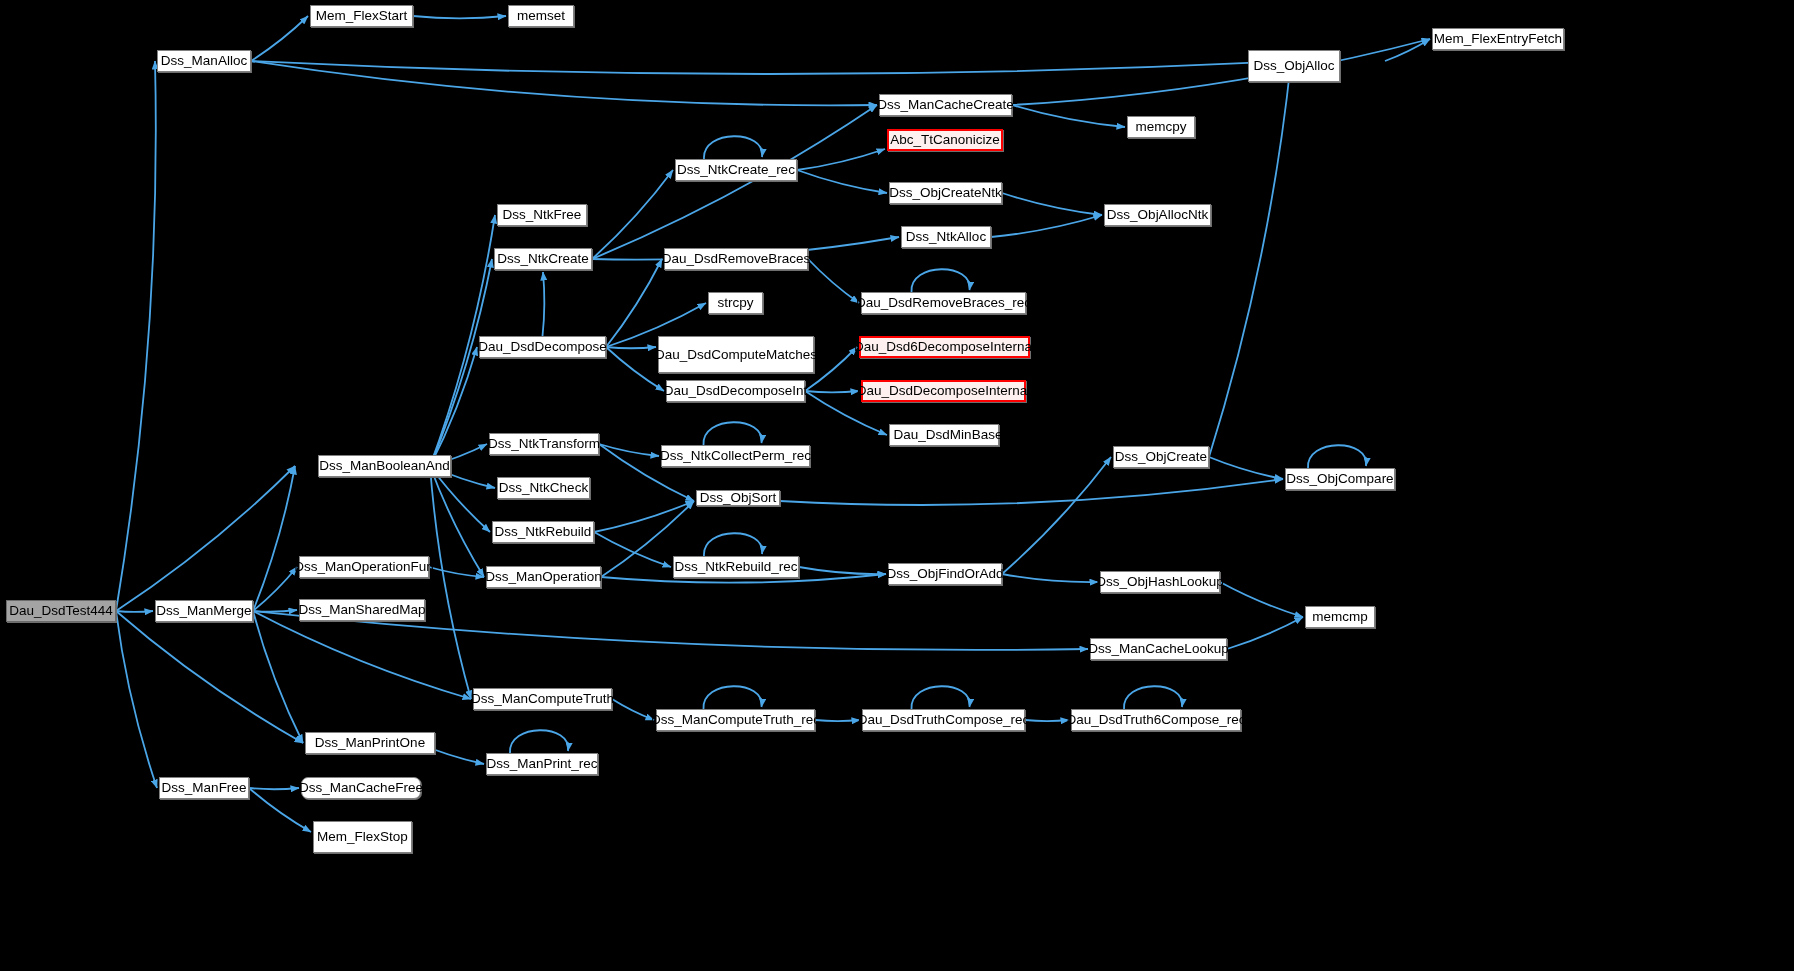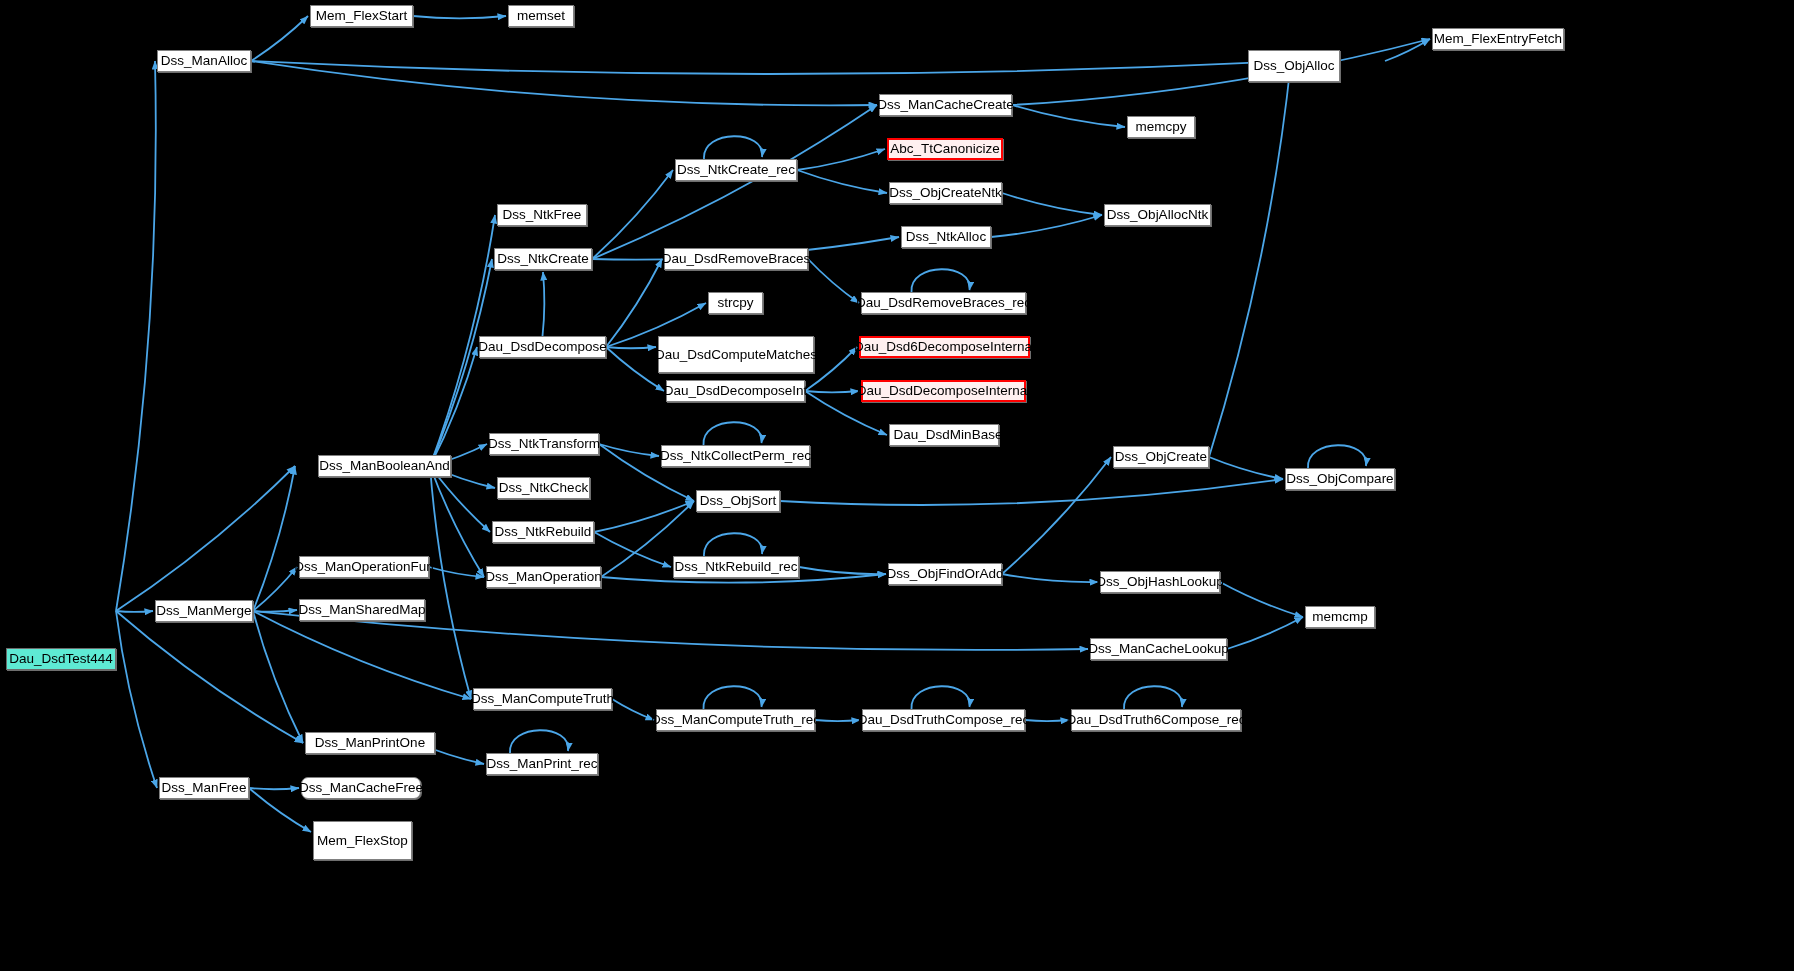--- a/index.html
+++ b/index.html
@@ -3,21 +3,21 @@
 <meta charset="utf-8">
 <style>
   html,body{margin:0;padding:0;background:#000;}
   #stage{position:relative;width:1794px;height:971px;background:#000;overflow:hidden;
          font-family:"Liberation Sans","DejaVu Sans",sans-serif;}
   #edges{position:absolute;left:0;top:0;width:1794px;height:971px;}
   .node{position:absolute;box-sizing:border-box;background:#ffffff;border:1px solid #808080;
         color:#000;font-size:13.5px;line-height:1;white-space:nowrap;
         display:flex;align-items:center;justify-content:center;
         box-shadow:1px 1px 0 0 #6e6e6e;}
-  .node.root{background:#5eead4;border-color:#6b6b6b;margin-top:48px;}
+  .node.root{background:#a3a3a3;border-color:#6b6b6b;}
   .node.hot{background:#fff0f0;border:2px solid #ff0000;}
   .lbl{pointer-events:none;}
 </style>
 </head>
 <body>
 
 <div id="stage">
   <svg id="edges">
     <defs>
       <marker id="arrow" markerWidth="9" markerHeight="7" refX="8.5" refY="3.5" orient="auto" markerUnits="userSpaceOnUse">
@@ -117,21 +117,21 @@
       </div>
       <div class="node" style="left: 1248px; top: 50px; width: 92px; height: 32px; text-align: center;">
         <span class="lbl">Dss_ObjAlloc</span>
       </div>
       <div class="node" style="left: 879px; top: 94px; width: 133px; height: 22px;">
         <span class="lbl">Dss_ManCacheCreate</span>
       </div>
       <div class="node" style="left: 1127px; top: 116px; width: 68px; height: 22px;">
         <span class="lbl">memcpy</span>
       </div>
-      <div class="node hot" style="left: 887px; top: 138px; width: 116px; height: 22px;">
+      <div class="node hot" style="left: 887px; top: 129px; width: 116px; height: 22px;">
         <span class="lbl">Abc_TtCanonicize</span>
       </div>
       <div class="node" style="left: 675px; top: 159px; width: 122px; height: 22px;">
         <span class="lbl">Dss_NtkCreate_rec</span>
       </div>
       <div class="node" style="left: 889px; top: 182px; width: 113px; height: 22px;">
         <span class="lbl">Dss_ObjCreateNtk</span>
       </div>
       <div class="node" style="left: 1104px; top: 204px; width: 107px; height: 22px;">
         <span class="lbl">Dss_ObjAllocNtk</span>
@@ -183,21 +183,21 @@
       </div>
       <div class="node" style="left: 1285px; top: 468px; width: 110px; height: 22px;">
         <span class="lbl">Dss_ObjCompare</span>
       </div>
       <div class="node" style="left: 297px; top: 455px; width: 133px; height: 22px; margin-left: 21px;">
         <span class="lbl">Dss_ManBooleanAnd</span>
       </div>
       <div class="node" style="left: 497px; top: 477px; width: 93px; height: 22px;">
         <span class="lbl">Dss_NtkCheck</span>
       </div>
-      <div class="node" style="left: 696px; top: 490px; width: 84px; height: 22px;">
+      <div class="node" style="left: 696px; top: 490px; width: 84px; height: 16px;">
         <span class="lbl">Dss_ObjSort</span>
       </div>
       <div class="node" style="left: 492px; top: 521px; width: 102px; height: 22px;">
         <span class="lbl">Dss_NtkRebuild</span>
       </div>
       <div class="node" style="left: 673px; top: 556px; width: 126px; height: 22px;">
         <span class="lbl">Dss_NtkRebuild_rec</span>
       </div>
       <div class="node" style="left: 299px; top: 556px; width: 130px; height: 22px;">
         <span class="lbl">Dss_ManOperationFun</span>
@@ -240,17 +240,17 @@
       </div>
       <div class="node" style="left: 486px; top: 753px; width: 112px; height: 22px;">
         <span class="lbl">Dss_ManPrint_rec</span>
       </div>
       <div class="node" style="left: 159px; top: 777px; width: 90px; height: 22px;">
         <span class="lbl">Dss_ManFree</span>
       </div>
       <div class="node" style="left: 301px; top: 777px; width: 120px; height: 22px; border-radius: 7px;">
         <span class="lbl">Dss_ManCacheFree</span>
       </div>
-      <div class="node" style="left: 313px; top: 821px; width: 99px; height: 39px;">
+      <div class="node" style="left: 313px; top: 821px; width: 99px; height: 32px;">
         <span class="lbl">Mem_FlexStop</span>
       </div>
     </div>
 </div>
 
 </body></html>

